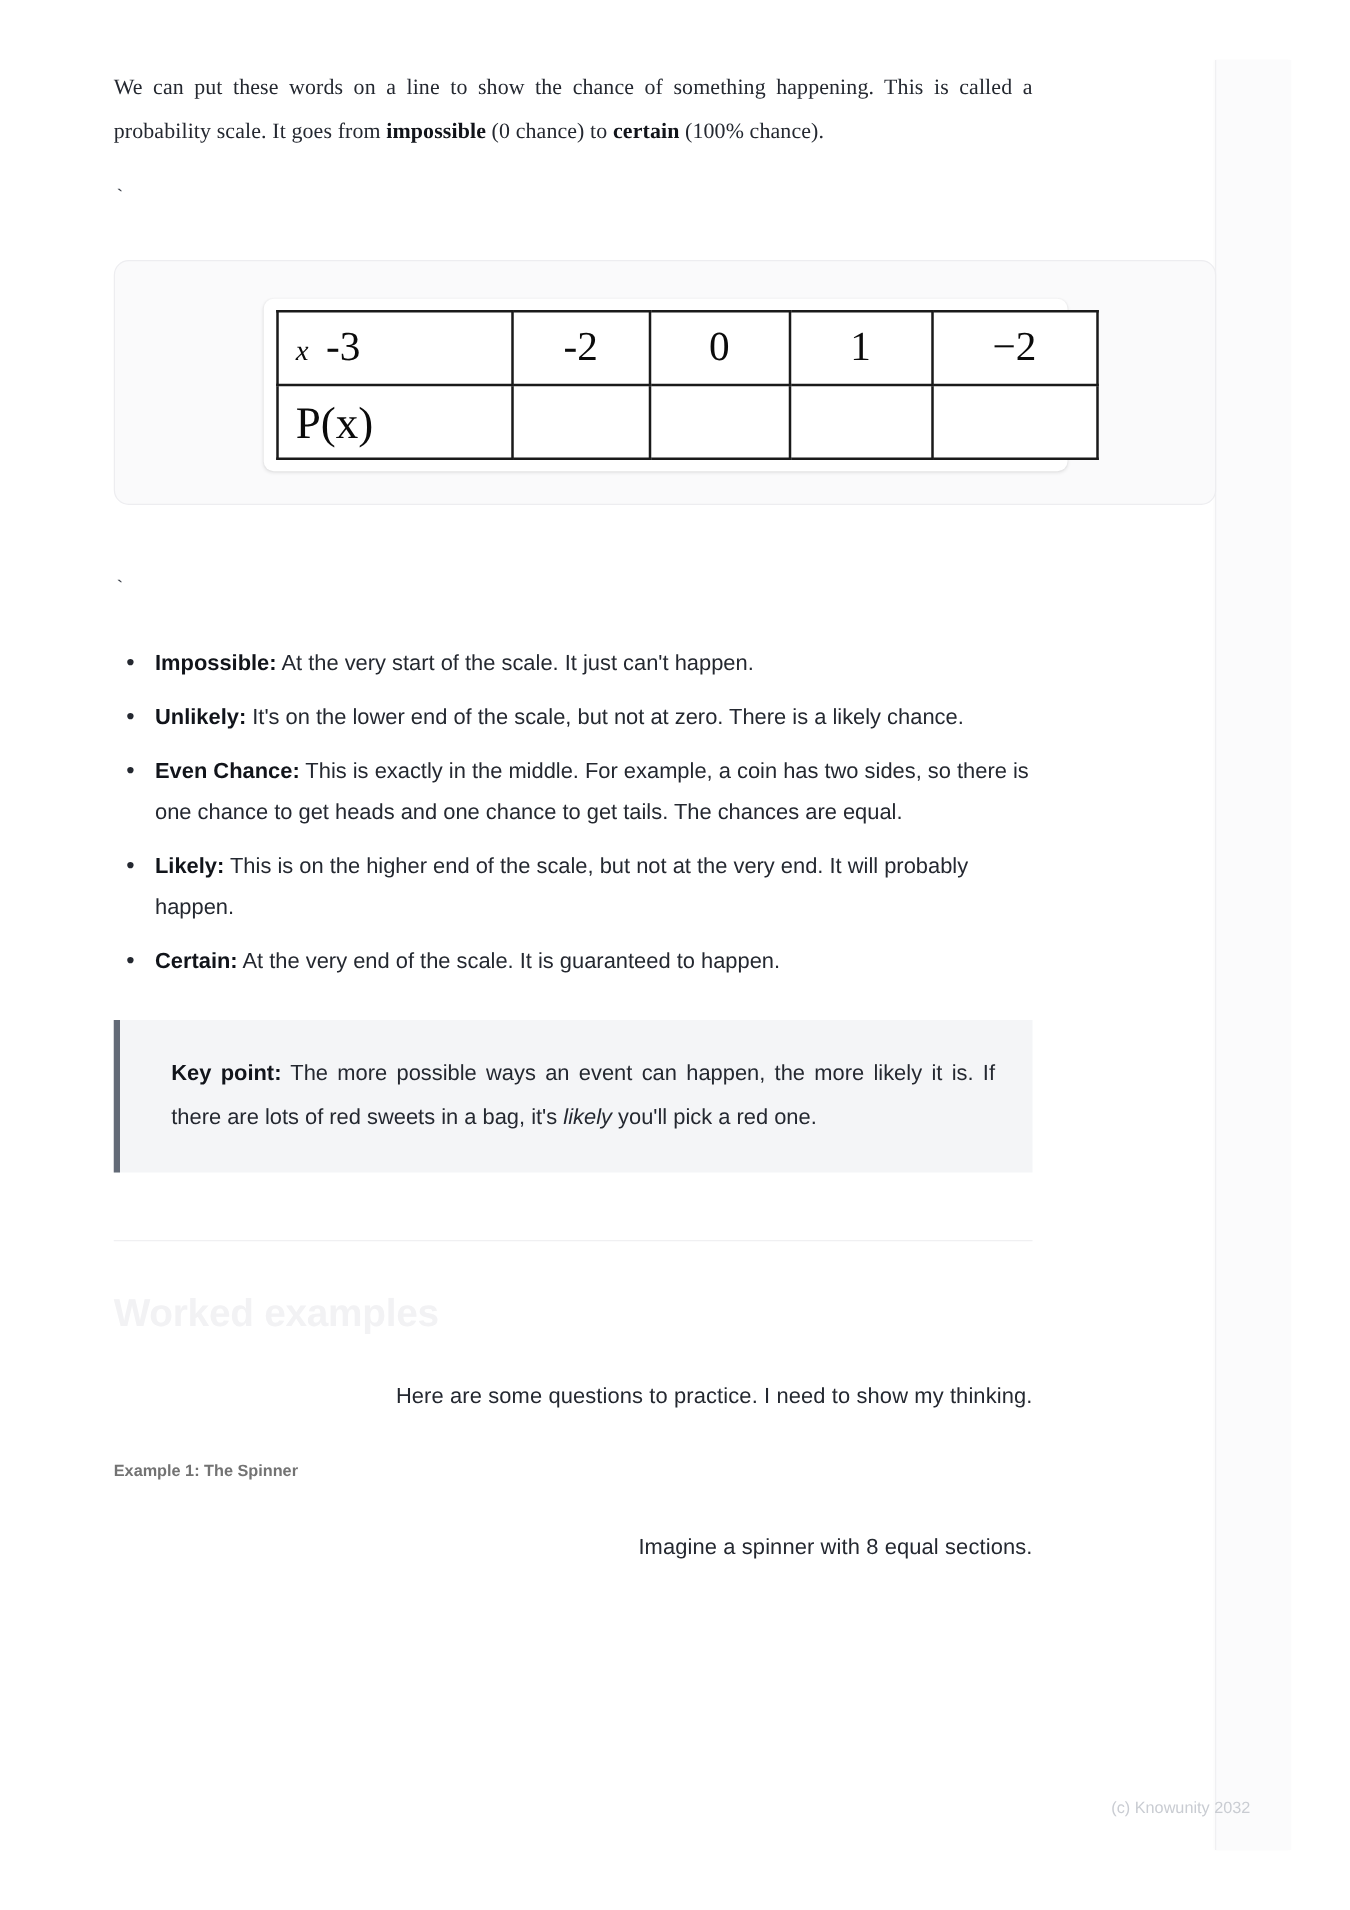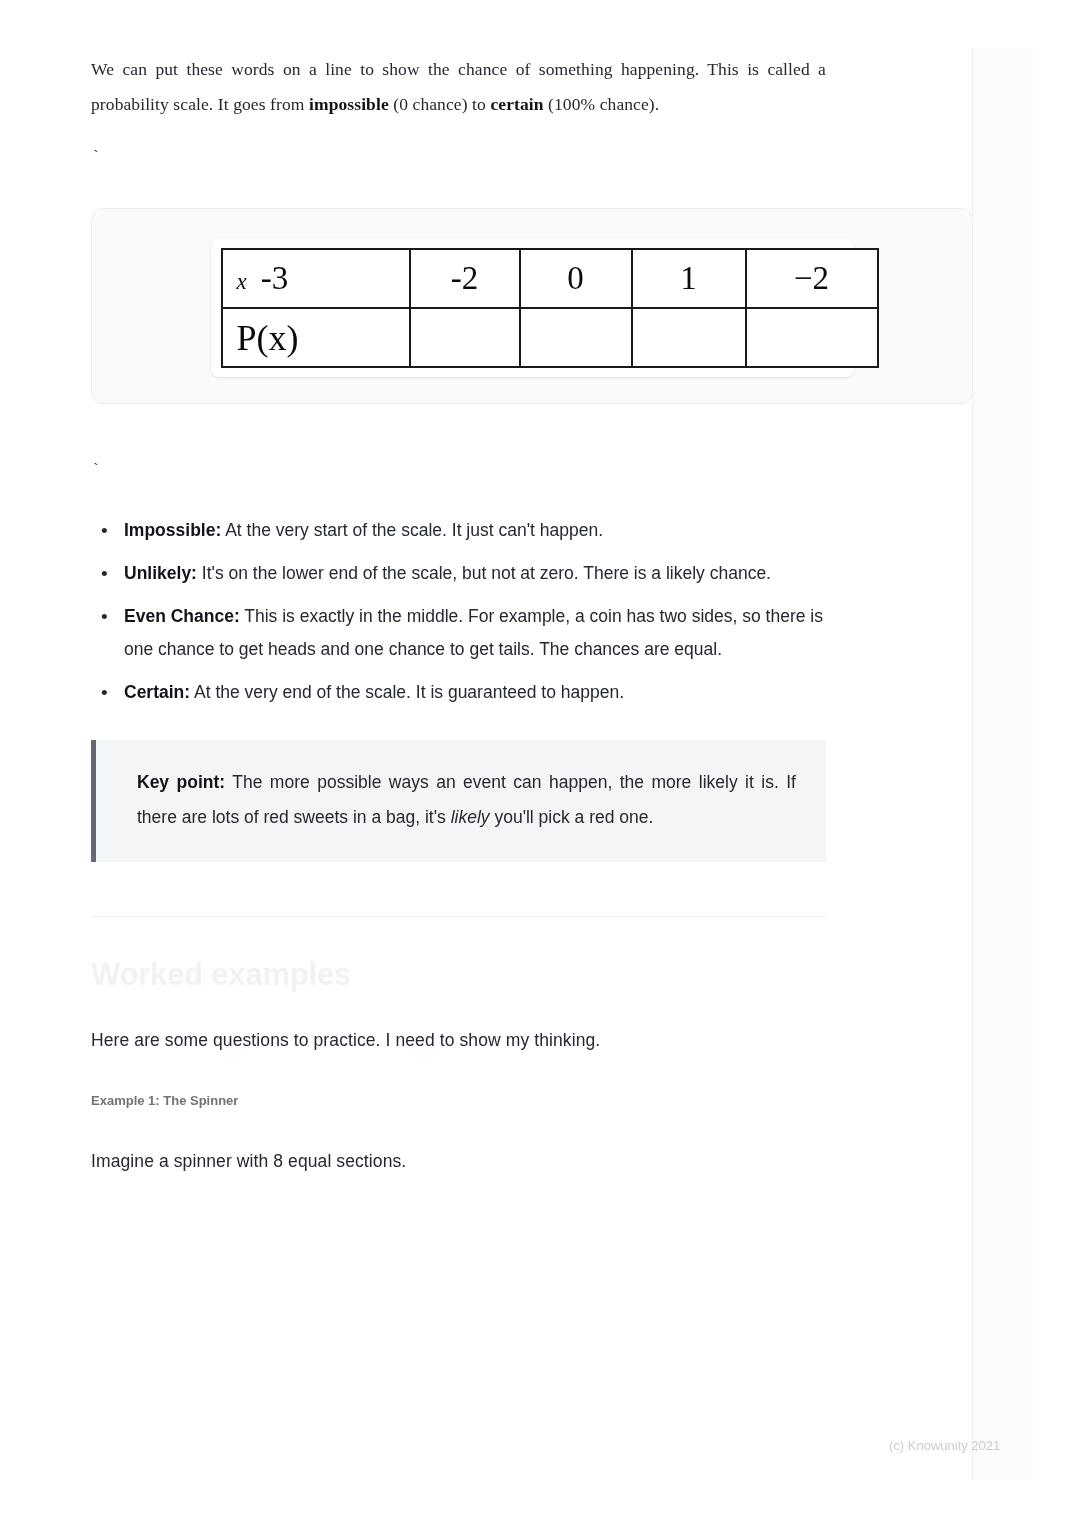--- a/index.html
+++ b/index.html
@@ -44,21 +44,21 @@
   }
 
   p.body-text {
     margin: 0 0 0 0;
     font-size: 17.5px;
     line-height: 35px;
     color: #242830;
     text-align: justify;
     letter-spacing: 0.1px;
   }
-  p.body-text.plain { text-align: left; }
+  p.body-text.plain { text-align: right; }
 
   b, strong { font-weight: 700; color: #11141a; }
   i, em { font-style: italic; }
 
   .tick-line {
     font-size: 16px;
     line-height: 20px;
     color: #3a3f49;
     font-family: "Liberation Mono", monospace;
     height: 20px;
@@ -241,33 +241,34 @@
         </table>
       </div>
     </div>
 
     <div class="tick-line" style="margin-top:57px;">`</div>
 
     <ul class="term-list" style="margin-top:33px;">
       <li><strong>Impossible:</strong><span> At the very start of the scale. It just can't happen.</span></li>
       <li><strong>Unlikely:</strong><span> It's on the lower end of the scale, but not at zero. There is a likely chance.</span></li>
       <li><strong>Even Chance:</strong><span> This is exactly in the middle. For example, a coin has two sides, so there is one chance to get heads and one chance to get tails. The chances are equal.</span></li>
+      <li><strong>Likely:</strong><span> This is on the higher end of the scale, but not at the very end. It will probably happen.</span></li>
       <li><strong>Certain:</strong><span> At the very end of the scale. It is guaranteed to happen.</span></li>
     </ul>
 
     <div class="keypoint" style="margin-top:31px;">
       <p><strong>Key point:</strong><span> The more possible ways an event can happen, the more likely it is. If there are lots of red sweets in a bag, it's </span><em>likely</em><span> you'll pick a red one.</span></p>
     </div>
 
     <hr class="divider" style="margin-top:54px;">
 
     <h2 class="ghost-heading" style="margin-top:38px;">Worked examples</h2>
 
     <p class="body-text plain" style="margin-top:28px;">Here are some questions to practice. I need to show my thinking.</p>
 
     <h3 class="sub-heading" style="margin-top:29px;">Example 1: The Spinner</h3>
 
     <p class="body-text plain" style="margin-top:29px;">Imagine a spinner with 8 equal sections.</p>
 
   </div>
 </div>
 
-<div class="watermark">(c) Knowunity 2021</div>
+<div class="watermark">(c) Knowunity 2032</div>
 
 </body></html>

